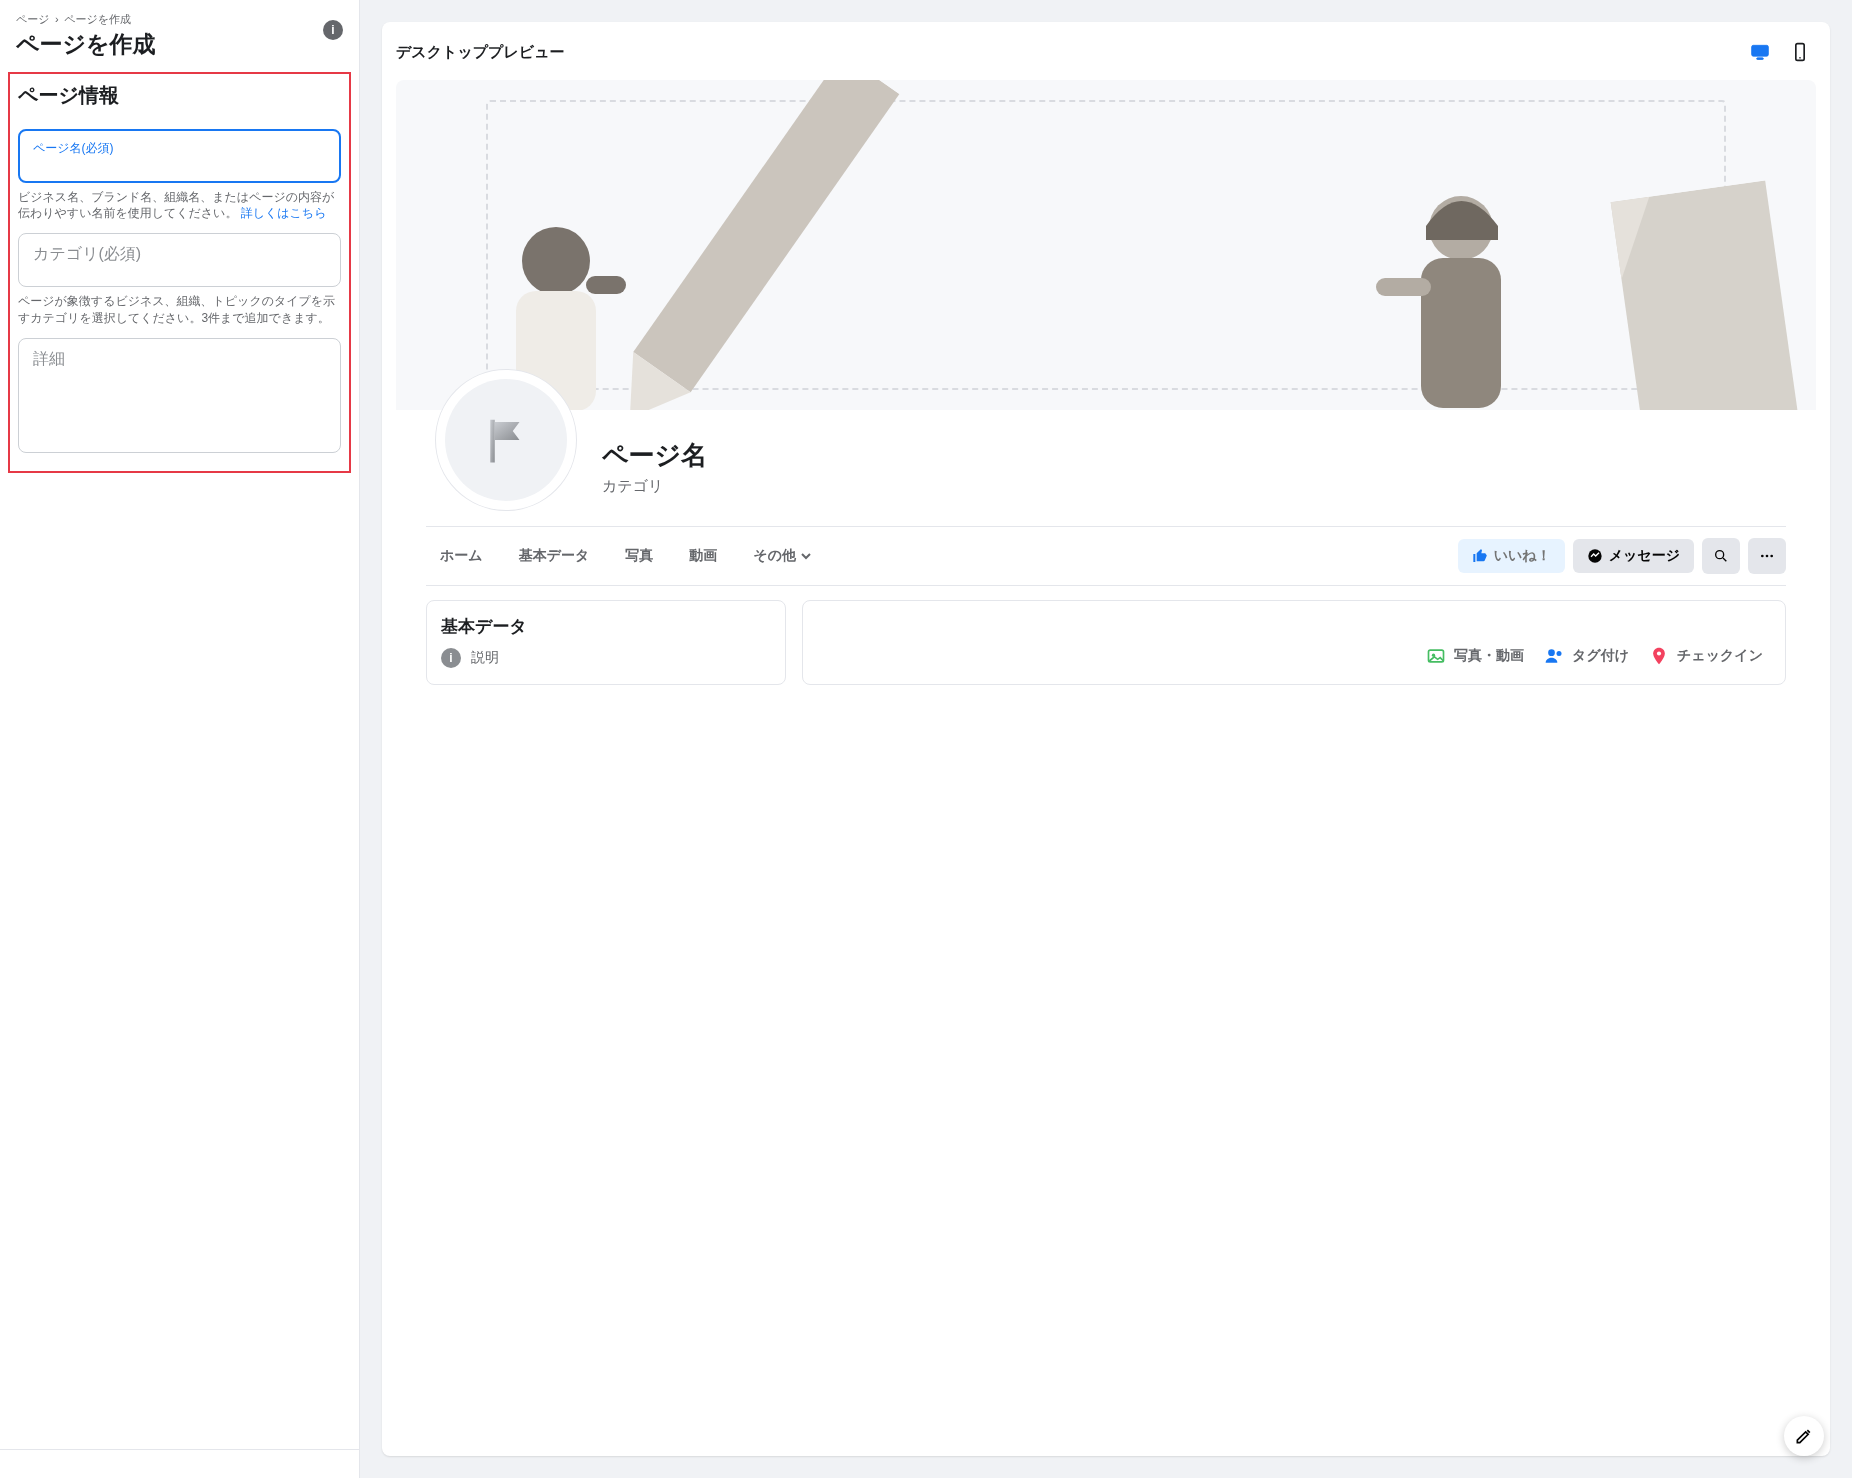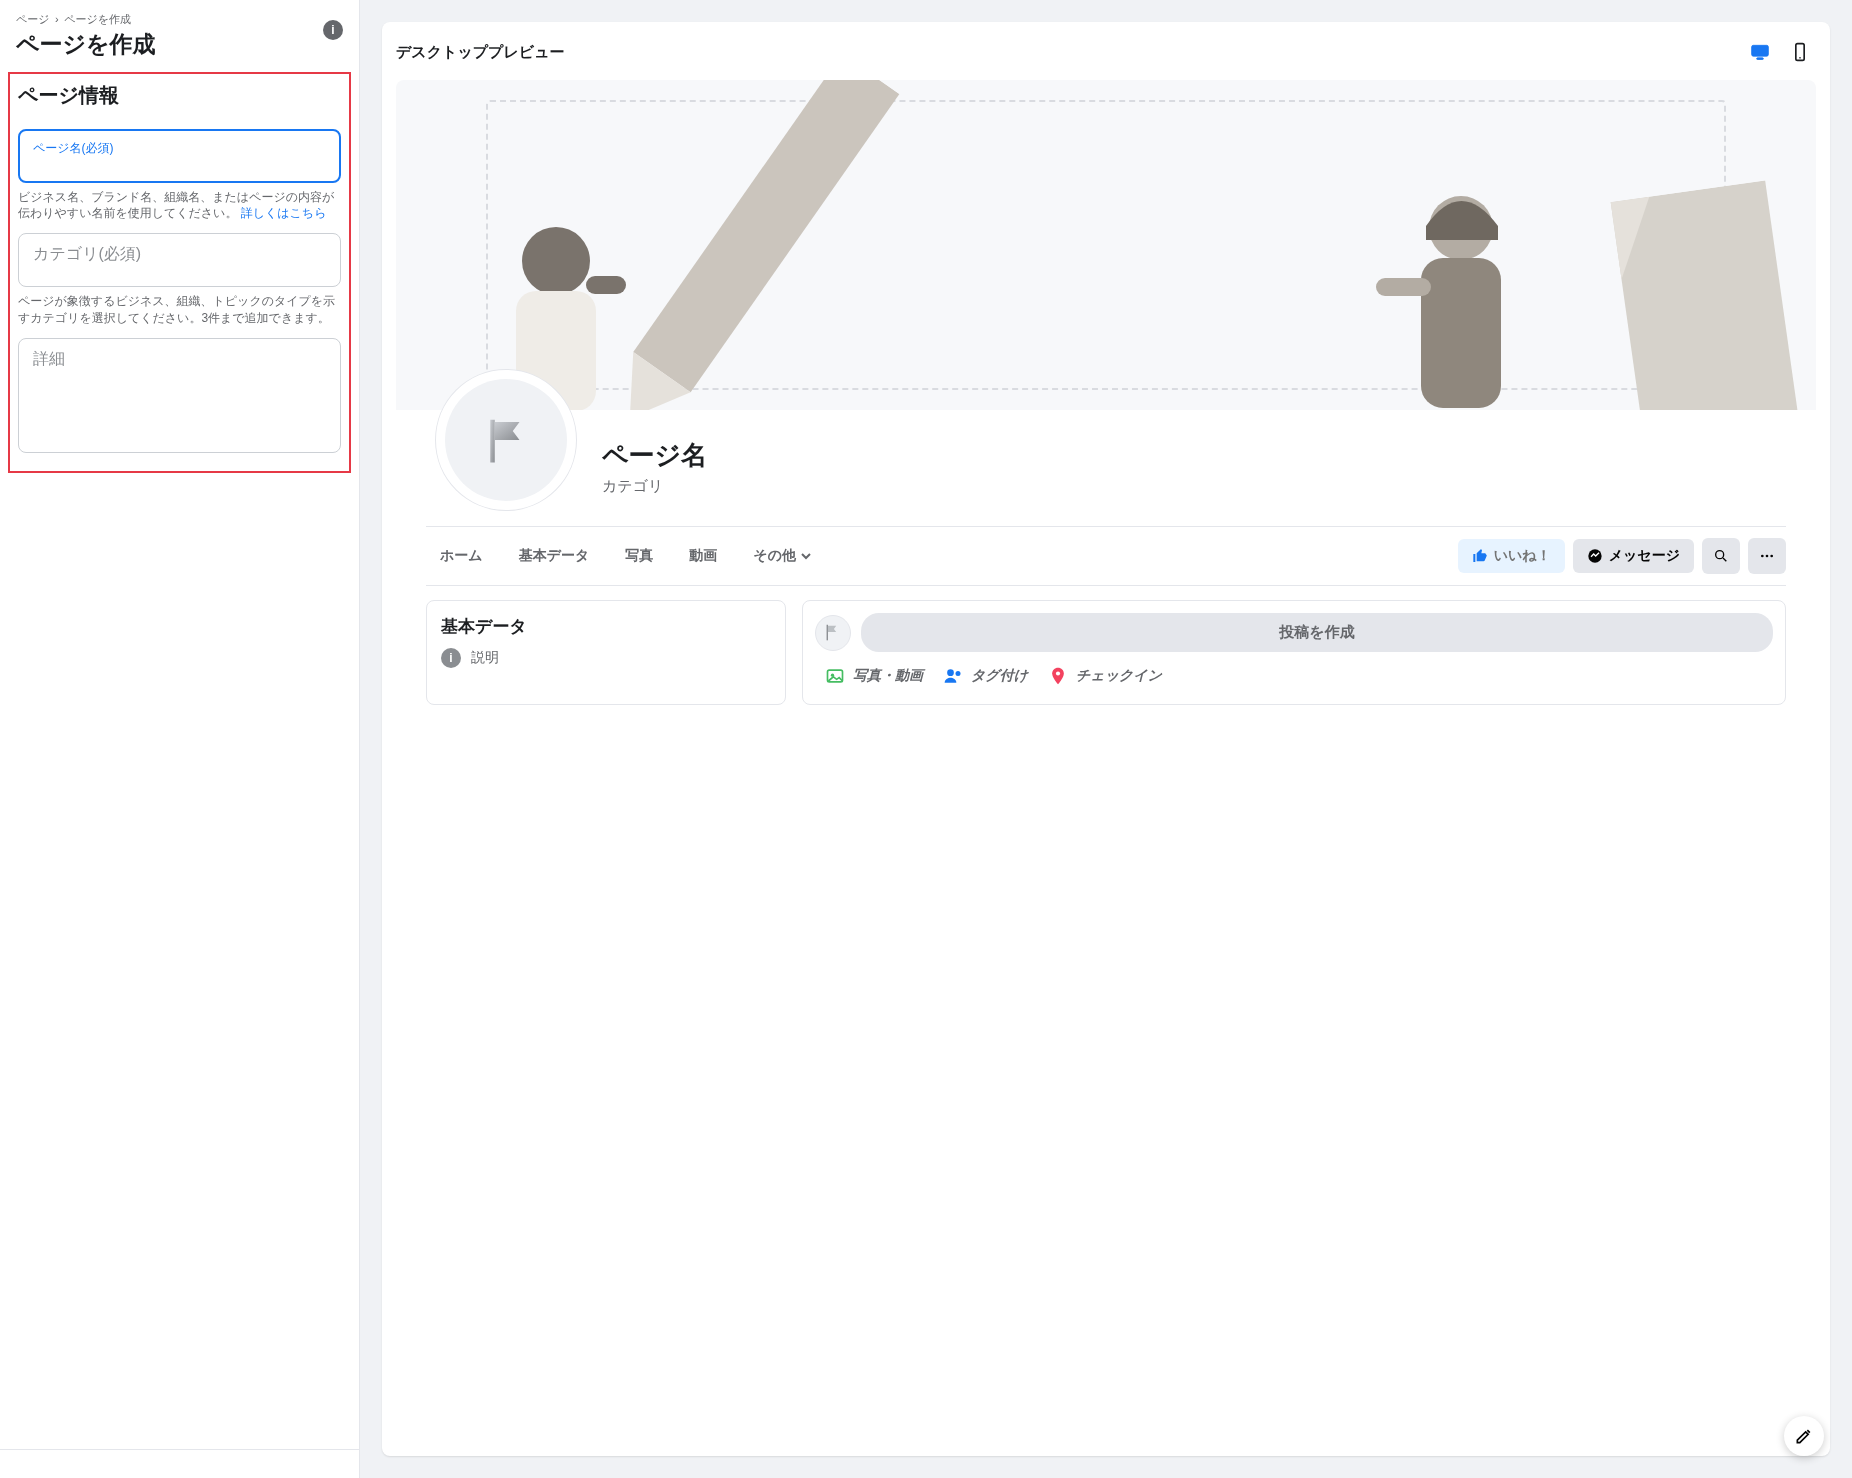--- a/index.html
+++ b/index.html
@@ -320,23 +320,22 @@
     background:#e4e6eb;
     color:#65676b;
     border-radius:18px;
     padding: 10px 14px;
     font-size:15px;
     text-align:center;
     font-weight:600;
   }
   .composer-actions {
     display:flex;
-    justify-content:flex-start;
-    margin-top:8px;
-    font-style:italic;
+    justify-content:flex-end;
+    margin-top:27px;
   }
   .comp-action {
     display:flex; align-items:center; gap:8px;
     color:#65676b; font-weight:600; font-size:14px;
     padding: 6px 10px;
   }
   .comp-action svg { width:20px; height:20px; }
 
   .fab {
     position:absolute;
@@ -510,29 +509,20 @@
     <div class="content-cols">
       <div class="about-card">
         <div class="about-title">基本データ</div>
         <div class="about-line">
           <div class="info-circle">i</div>
           <span>説明</span>
         </div>
       </div>
 
       <div class="composer">
-        <div class="composer-top">
-          <div class="composer-avatar">
-            <svg viewBox="0 0 48 48" width="22" height="22">
-              <rect x="10" y="6" width="3" height="34" fill="#8a8d91"></rect>
-              <path d="M13 8 h18 l-5 7 l5 7 h-18 z" fill="#bcc0c4"></path>
-            </svg>
-          </div>
-          <div class="composer-input">投稿を作成</div>
-        </div>
         <div class="composer-actions">
           <div class="comp-action">
             <svg viewBox="0 0 24 24">
                 <rect x="3" y="5" width="18" height="14" rx="2" fill="none" stroke="#45bd62" stroke-width="2"></rect>
                 <circle cx="9" cy="11" r="2" fill="#45bd62"></circle>
                 <path d="M4 18 l6 -5 l4 3 l3 -2 l4 4" fill="none" stroke="#45bd62" stroke-width="2"></path>
               </svg>
             <span>写真・動画</span>
           </div>
           <div class="comp-action">

